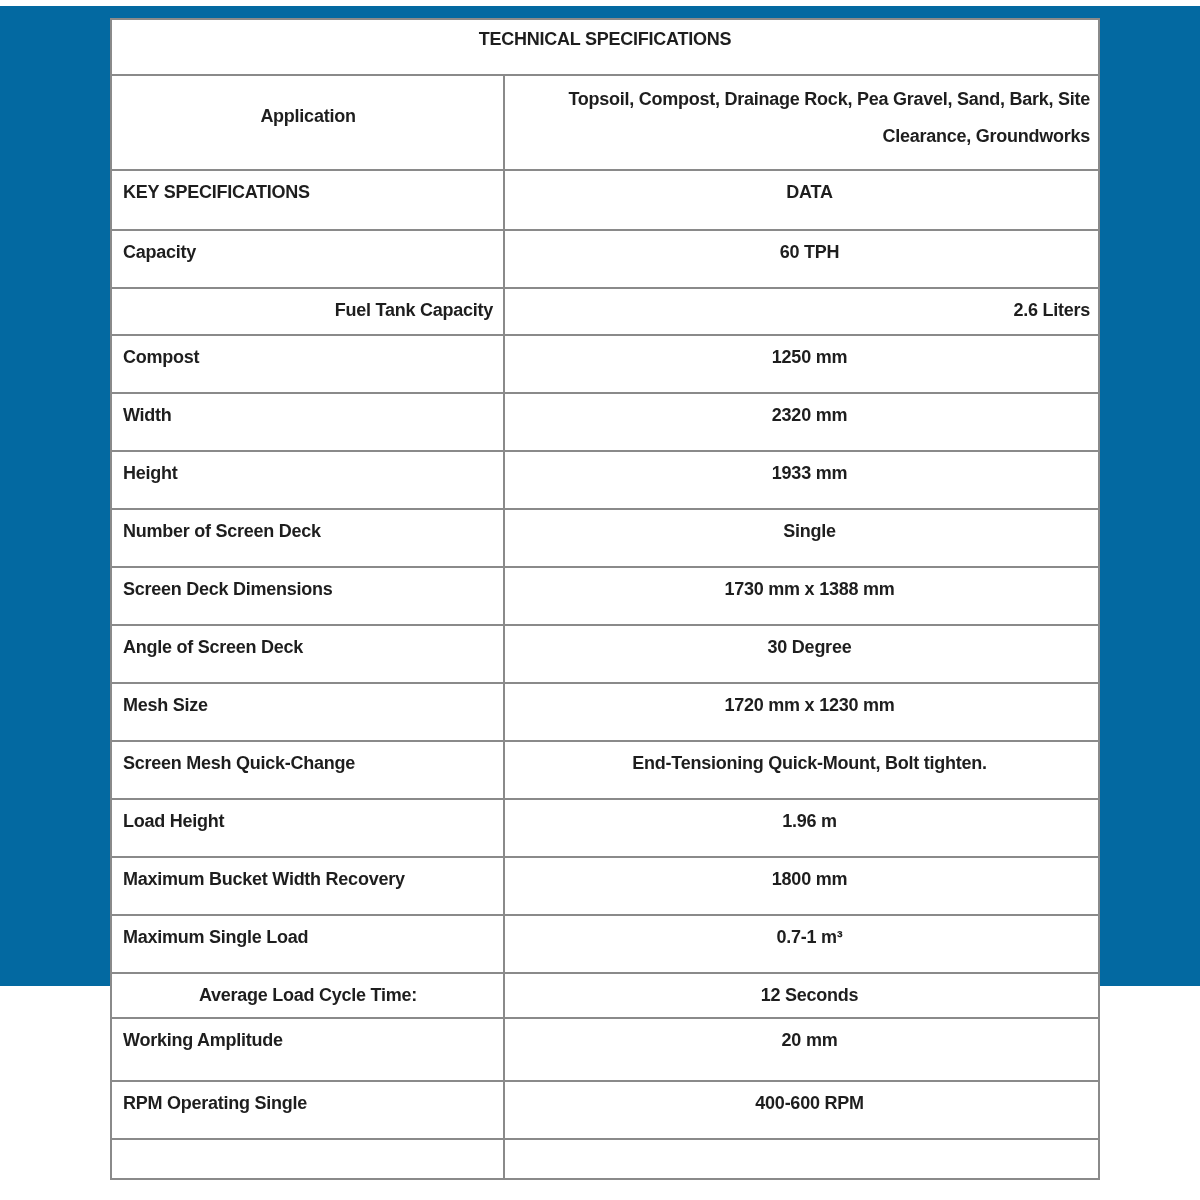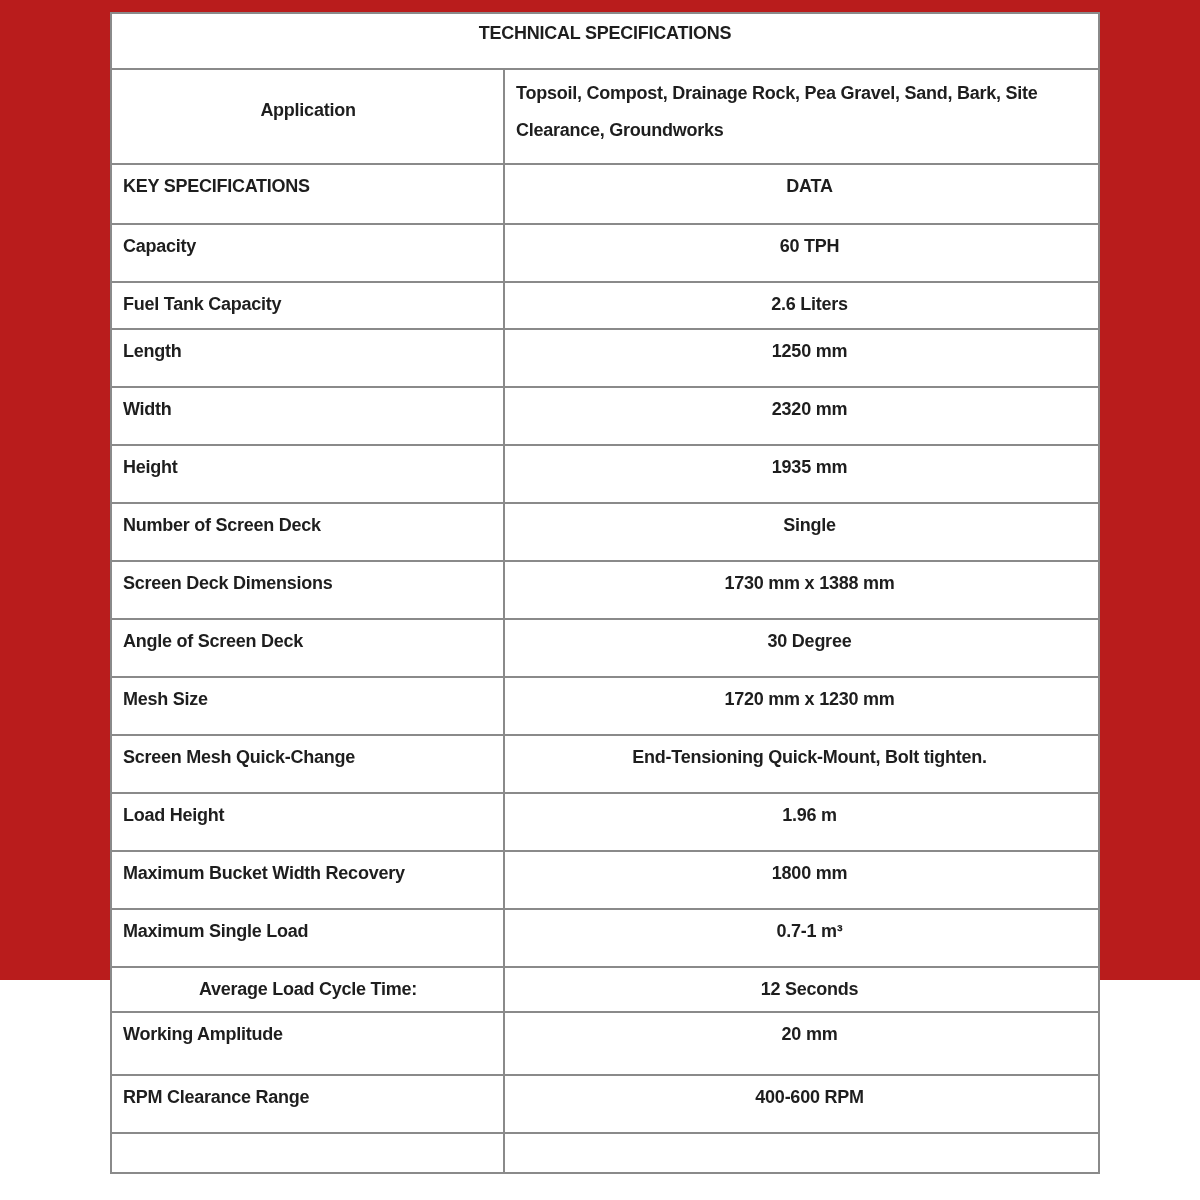--- a/index.html
+++ b/index.html
@@ -6,21 +6,22 @@
   body {
     width: 1200px;
     height: 1200px;
     overflow: hidden;
     background: #ffffff;
   }
   .page {
     position: relative;
     width: 1200px;
     height: 980px;
-    background: #b91c1c;
+    background: #0369a1;
+    margin-top: 6px;
   }
   table.spec-table {
     position: absolute;
     left: 110px;
     top: 12px;
     width: 988px;
     border-collapse: collapse;
     table-layout: fixed;
   }
   col.c1 { width: 393px; }
@@ -45,37 +46,37 @@
   }
   
   .app-row td { height: 95px; }
   .app-label {
     vertical-align: middle;
     text-align: center;
     padding: 0 10px 12px 11px;
   }
   .app-value {
     vertical-align: top;
-    text-align: left;
+    text-align: right;
     padding: 5px 8px 0 11px;
     line-height: 37px;
   }
   
   .colhead-row td {
     height: 60px;
     vertical-align: top;
     padding-top: 11px;
   }
   
   .spec-row td {
     height: 58px;
     vertical-align: top;
     padding-top: 11px;
   }
-  .spec-row.h47 td { height: 47px; }
+  .spec-row.h47 td { height: 47px; text-align: right; }
   .spec-row.h45 td { height: 45px; text-align: center; }
   .spec-row.h63 td { height: 63px; }
   .label {
     text-align: left;
     padding-left: 11px;
     padding-right: 10px;
   }
   .value {
     text-align: center;
     padding-left: 24px;
@@ -107,30 +108,30 @@
       </tr>
       <tr class="spec-row">
           <td class="label">Capacity</td>
           <td class="value">60 TPH</td>
         </tr>
         <tr class="spec-row h47">
           <td class="label">Fuel Tank Capacity</td>
           <td class="value">2.6 Liters</td>
         </tr>
         <tr class="spec-row">
-          <td class="label">Length</td>
+          <td class="label">Compost</td>
           <td class="value">1250 mm</td>
         </tr>
         <tr class="spec-row">
           <td class="label">Width</td>
           <td class="value">2320 mm</td>
         </tr>
         <tr class="spec-row">
           <td class="label">Height</td>
-          <td class="value">1935 mm</td>
+          <td class="value">1933 mm</td>
         </tr>
         <tr class="spec-row">
           <td class="label">Number of Screen Deck</td>
           <td class="value">Single</td>
         </tr>
         <tr class="spec-row">
           <td class="label">Screen Deck Dimensions</td>
           <td class="value">1730 mm x 1388 mm</td>
         </tr>
         <tr class="spec-row">
@@ -159,21 +160,21 @@
         </tr>
         <tr class="spec-row h45">
           <td class="label">Average Load Cycle Time:</td>
           <td class="value">12 Seconds</td>
         </tr>
         <tr class="spec-row h63">
           <td class="label">Working Amplitude</td>
           <td class="value">20 mm</td>
         </tr>
         <tr class="spec-row">
-          <td class="label">RPM Clearance Range</td>
+          <td class="label">RPM Operating Single</td>
           <td class="value">400-600 RPM</td>
         </tr>
         <tr class="partial-row" id="partial-row">
         <td class="label"></td>
         <td class="value"></td>
       </tr>
     </tbody>
   </table>
 </div>
 

